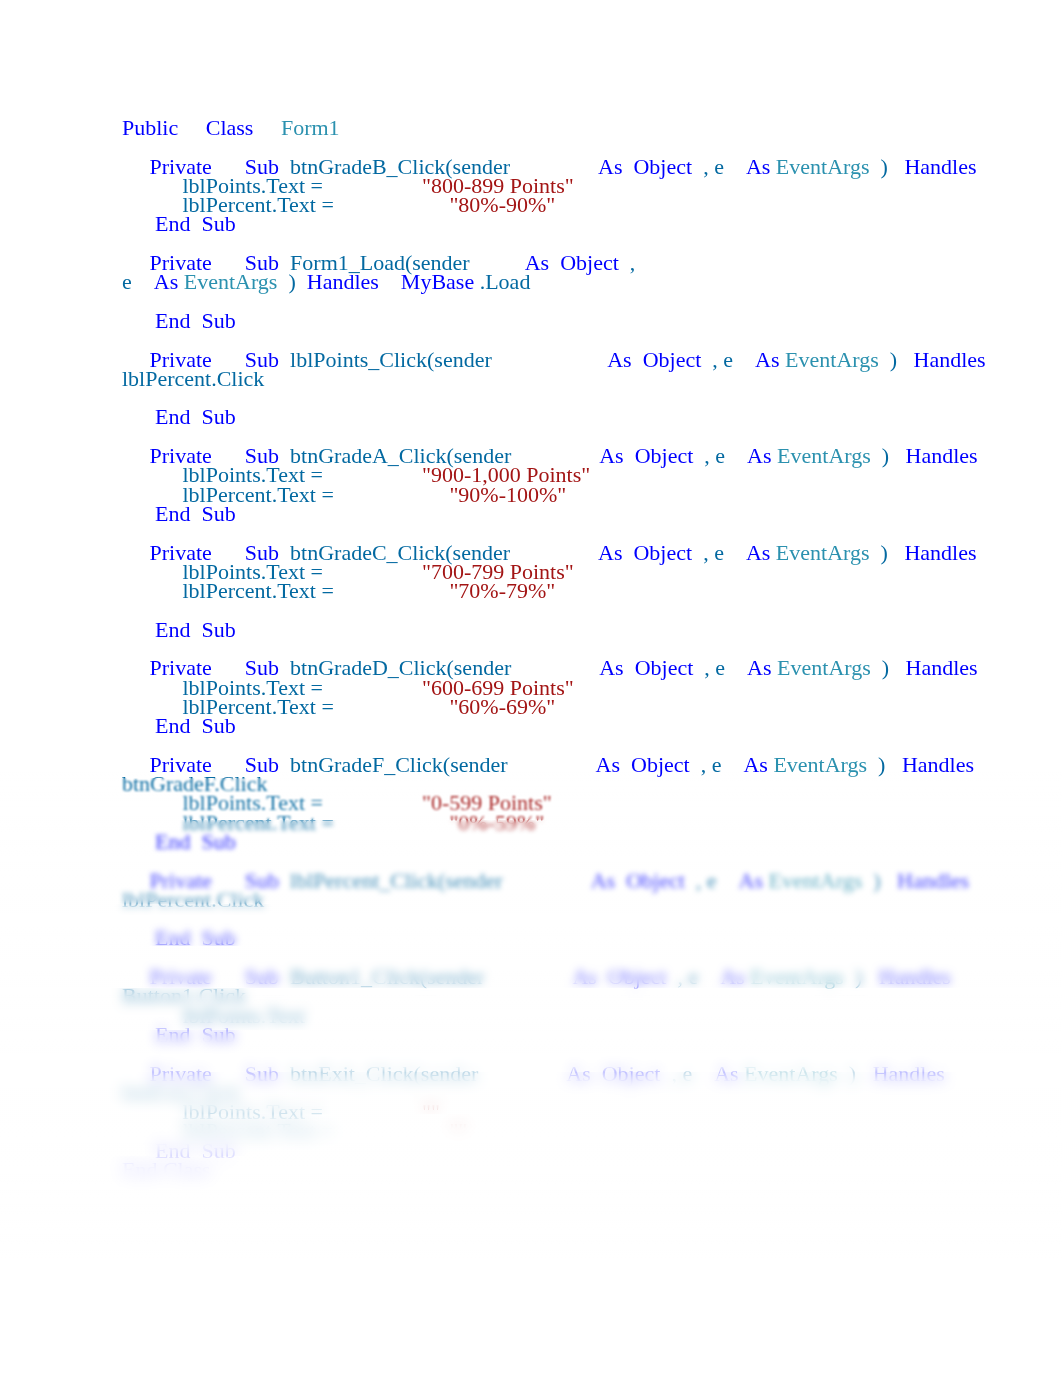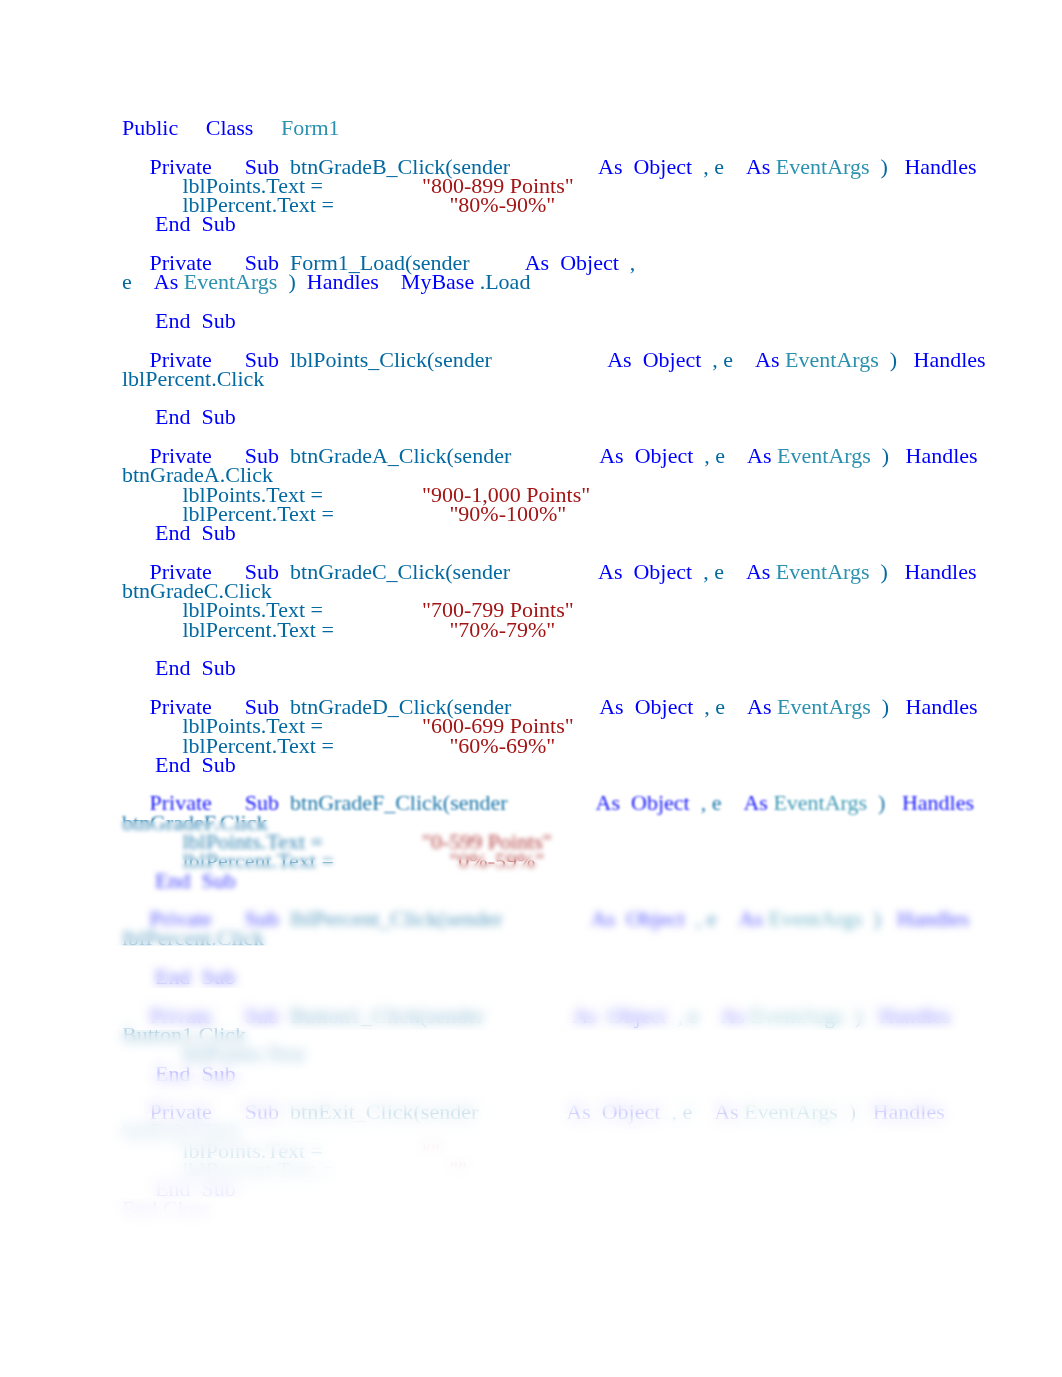--- a/index.html
+++ b/index.html
@@ -107,29 +107,27 @@
     <div class="code-line">&nbsp;&nbsp;&nbsp;&nbsp;&nbsp;<span class="kw">Private</span>&nbsp;&nbsp;&nbsp;&nbsp;&nbsp;&nbsp;<span class="kw">Sub</span>&nbsp;&nbsp;<span class="plain">lblPoints_Click(sender</span>&nbsp;&nbsp;&nbsp;&nbsp;&nbsp;&nbsp;&nbsp;&nbsp;&nbsp;&nbsp;&nbsp;&nbsp;&nbsp;&nbsp;&nbsp;&nbsp;&nbsp;&nbsp;&nbsp;&nbsp;&nbsp;<span class="kw">As</span>&nbsp;&nbsp;<span class="kw">Object</span>&nbsp;&nbsp;<span class="plain">, e</span>&nbsp;&nbsp;&nbsp;&nbsp;<span class="kw">As</span>&nbsp;<span class="type">EventArgs</span>&nbsp;&nbsp;<span class="plain">)</span>&nbsp;&nbsp;&nbsp;<span class="kw">Handles</span></div>
     <div class="code-line"><span class="plain">lblPercent.Click</span></div>
 
     <div class="code-line blank-line">&nbsp;</div>
 
     <div class="code-line">&nbsp;&nbsp;&nbsp;&nbsp;&nbsp;&nbsp;<span class="kw">End</span>&nbsp;&nbsp;<span class="kw">Sub</span></div>
 
     <div class="code-line blank-line">&nbsp;</div>
 
     <div class="code-line">&nbsp;&nbsp;&nbsp;&nbsp;&nbsp;<span class="kw">Private</span>&nbsp;&nbsp;&nbsp;&nbsp;&nbsp;&nbsp;<span class="kw">Sub</span>&nbsp;&nbsp;<span class="plain">btnGradeA_Click(sender</span>&nbsp;&nbsp;&nbsp;&nbsp;&nbsp;&nbsp;&nbsp;&nbsp;&nbsp;&nbsp;&nbsp;&nbsp;&nbsp;&nbsp;&nbsp;&nbsp;<span class="kw">As</span>&nbsp;&nbsp;<span class="kw">Object</span>&nbsp;&nbsp;<span class="plain">, e</span>&nbsp;&nbsp;&nbsp;&nbsp;<span class="kw">As</span>&nbsp;<span class="type">EventArgs</span>&nbsp;&nbsp;<span class="plain">)</span>&nbsp;&nbsp;&nbsp;<span class="kw">Handles</span></div>
-    <div class="code-line"><span class="plain">btnGradeA.Click</span></div>
     <div class="code-line">&nbsp;&nbsp;&nbsp;&nbsp;&nbsp;&nbsp;&nbsp;&nbsp;&nbsp;&nbsp;&nbsp;<span class="plain">lblPoints.Text =</span>&nbsp;&nbsp;&nbsp;&nbsp;&nbsp;&nbsp;&nbsp;&nbsp;&nbsp;&nbsp;&nbsp;&nbsp;&nbsp;&nbsp;&nbsp;&nbsp;&nbsp;&nbsp;<span class="str">"900-1,000 Points"</span></div>
     <div class="code-line">&nbsp;&nbsp;&nbsp;&nbsp;&nbsp;&nbsp;&nbsp;&nbsp;&nbsp;&nbsp;&nbsp;<span class="plain">lblPercent.Text =</span>&nbsp;&nbsp;&nbsp;&nbsp;&nbsp;&nbsp;&nbsp;&nbsp;&nbsp;&nbsp;&nbsp;&nbsp;&nbsp;&nbsp;&nbsp;&nbsp;&nbsp;&nbsp;&nbsp;&nbsp;&nbsp;<span class="str">"90%-100%"</span></div>
     <div class="code-line">&nbsp;&nbsp;&nbsp;&nbsp;&nbsp;&nbsp;<span class="kw">End</span>&nbsp;&nbsp;<span class="kw">Sub</span></div>
 
     <div class="code-line blank-line">&nbsp;</div>
 
     <div class="code-line">&nbsp;&nbsp;&nbsp;&nbsp;&nbsp;<span class="kw">Private</span>&nbsp;&nbsp;&nbsp;&nbsp;&nbsp;&nbsp;<span class="kw">Sub</span>&nbsp;&nbsp;<span class="plain">btnGradeC_Click(sender</span>&nbsp;&nbsp;&nbsp;&nbsp;&nbsp;&nbsp;&nbsp;&nbsp;&nbsp;&nbsp;&nbsp;&nbsp;&nbsp;&nbsp;&nbsp;&nbsp;<span class="kw">As</span>&nbsp;&nbsp;<span class="kw">Object</span>&nbsp;&nbsp;<span class="plain">, e</span>&nbsp;&nbsp;&nbsp;&nbsp;<span class="kw">As</span>&nbsp;<span class="type">EventArgs</span>&nbsp;&nbsp;<span class="plain">)</span>&nbsp;&nbsp;&nbsp;<span class="kw">Handles</span></div>
-    <div class="code-line"><span class="plain">btnGradeC.Click</span></div>
     <div class="code-line">&nbsp;&nbsp;&nbsp;&nbsp;&nbsp;&nbsp;&nbsp;&nbsp;&nbsp;&nbsp;&nbsp;<span class="plain">lblPoints.Text =</span>&nbsp;&nbsp;&nbsp;&nbsp;&nbsp;&nbsp;&nbsp;&nbsp;&nbsp;&nbsp;&nbsp;&nbsp;&nbsp;&nbsp;&nbsp;&nbsp;&nbsp;&nbsp;<span class="str">"700-799 Points"</span></div>
     <div class="code-line">&nbsp;&nbsp;&nbsp;&nbsp;&nbsp;&nbsp;&nbsp;&nbsp;&nbsp;&nbsp;&nbsp;<span class="plain">lblPercent.Text =</span>&nbsp;&nbsp;&nbsp;&nbsp;&nbsp;&nbsp;&nbsp;&nbsp;&nbsp;&nbsp;&nbsp;&nbsp;&nbsp;&nbsp;&nbsp;&nbsp;&nbsp;&nbsp;&nbsp;&nbsp;&nbsp;<span class="str">"70%-79%"</span></div>
 
     <div class="code-line blank-line">&nbsp;</div>
 
     <div class="code-line">&nbsp;&nbsp;&nbsp;&nbsp;&nbsp;&nbsp;<span class="kw">End</span>&nbsp;&nbsp;<span class="kw">Sub</span></div>
 
     <div class="code-line blank-line">&nbsp;</div>
 
     <div class="code-line">&nbsp;&nbsp;&nbsp;&nbsp;&nbsp;<span class="kw">Private</span>&nbsp;&nbsp;&nbsp;&nbsp;&nbsp;&nbsp;<span class="kw">Sub</span>&nbsp;&nbsp;<span class="plain">btnGradeD_Click(sender</span>&nbsp;&nbsp;&nbsp;&nbsp;&nbsp;&nbsp;&nbsp;&nbsp;&nbsp;&nbsp;&nbsp;&nbsp;&nbsp;&nbsp;&nbsp;&nbsp;<span class="kw">As</span>&nbsp;&nbsp;<span class="kw">Object</span>&nbsp;&nbsp;<span class="plain">, e</span>&nbsp;&nbsp;&nbsp;&nbsp;<span class="kw">As</span>&nbsp;<span class="type">EventArgs</span>&nbsp;&nbsp;<span class="plain">)</span>&nbsp;&nbsp;&nbsp;<span class="kw">Handles</span></div>

